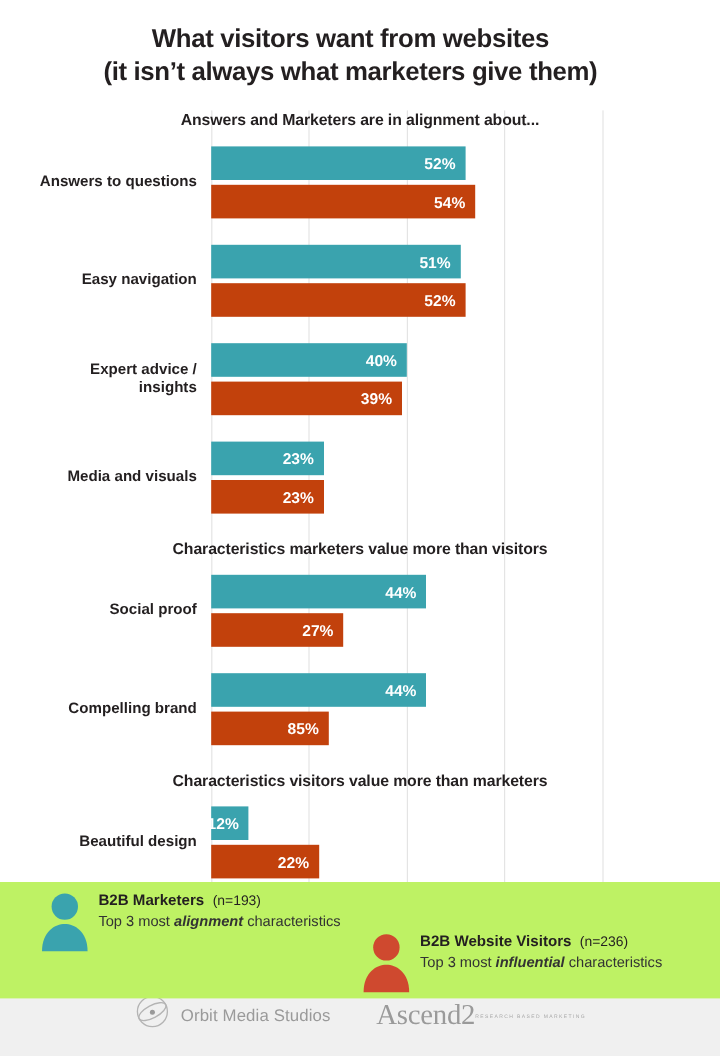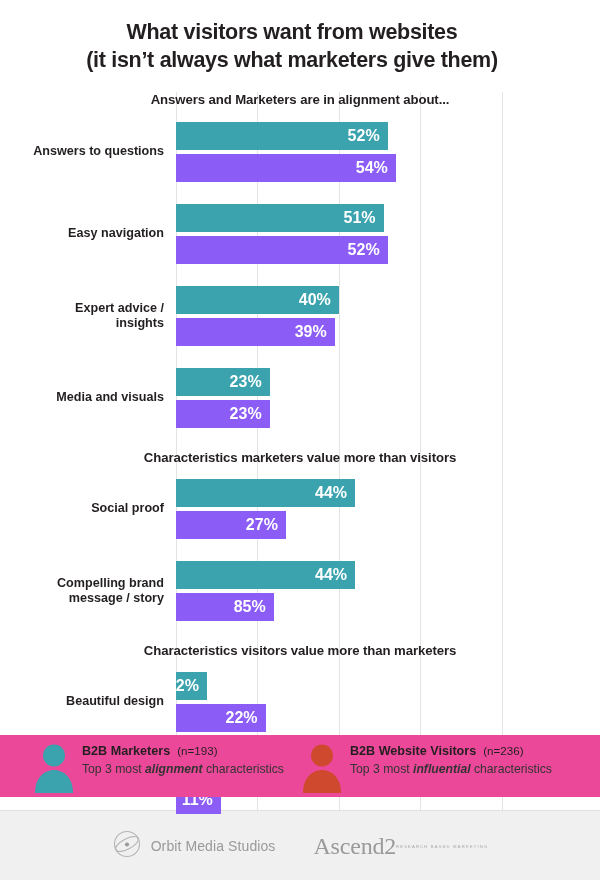--- a/index.html
+++ b/index.html
@@ -81,49 +81,49 @@
   .bar-row + .bar-row { margin-top:4px; }
 
   .bar {
     height:28px;
     display:flex;
     align-items:center;
     justify-content:flex-end;
     min-width:3px;
   }
   .bar.teal { background:#3aa3ae; }
-  .bar.red  { background:#8b5cf6; }
+  .bar.red  { background:#c2410c; }
 
   .bar-value {
-    font-size:16px;
+    font-size:13px;
     font-weight:bold;
     color:#ffffff;
     padding-right:8px;
     white-space:nowrap;
   }
   .bar-value.outside {
     color:#231f20;
     padding-right:0;
     padding-left:8px;
   }
 
   
   #legend {
     position:absolute;
     left:0;
     top:735px;
     width:600px;
     display:flex;
     z-index:2;
-    background:#ec4899;
+    background:#bef264;
     padding-top:5px;
   }
   .legend-item { display:flex; align-items:flex-start; }
   #legend-item-0 { margin-left:32px; width:268px; }
-  #legend-item-1 { margin-left:0px; }
+  #legend-item-1 { margin-left:0px;margin-top:34px; }
 
   .person-icon { width:44px; flex:0 0 44px; margin-top:3px; }
   .legend-text { padding-left:6px; padding-top:2px; }
   .legend-title {
     font-size:12.6px;
     line-height:17px;
     font-weight:bold;
     color:#231f20;
     white-space:nowrap;
   }
@@ -279,21 +279,20 @@
             <div class="bar-row">
               <div class="bar red" style="width: 109.89px;">
                 <span class="bar-value">27%</span>
               </div>
             </div>
           </div>
         </div>
         <div class="group">
           <div class="cat-label">
             <div>Compelling brand</div>
-            <div>message / story</div>
           </div>
           <div class="bars">
             <div class="bar-row">
               <div class="bar teal" style="width: 179.08px;">
                 <span class="bar-value">44%</span>
               </div>
             </div>
             <div class="bar-row">
               <div class="bar red" style="width: 97.68px;">
                 <span class="bar-value">85%</span>

